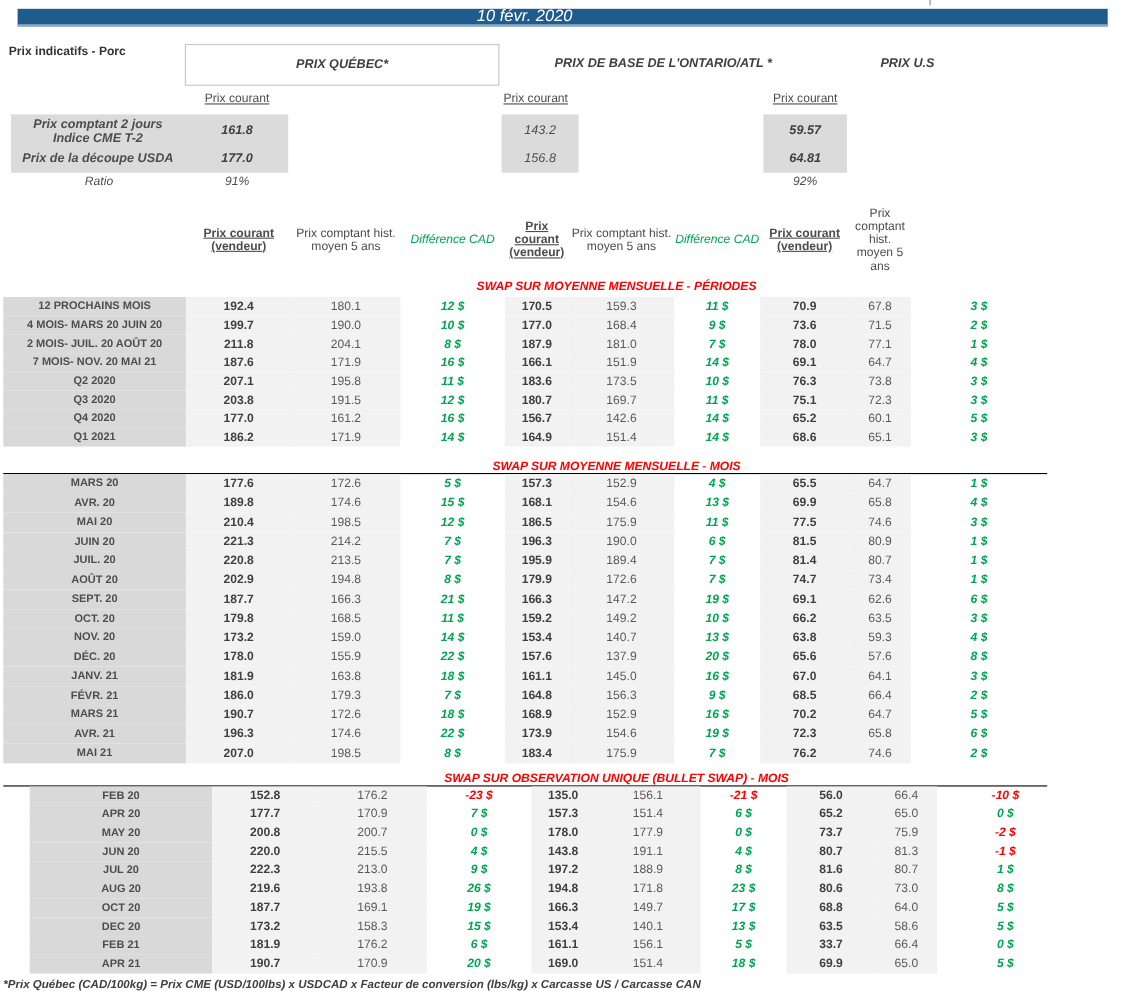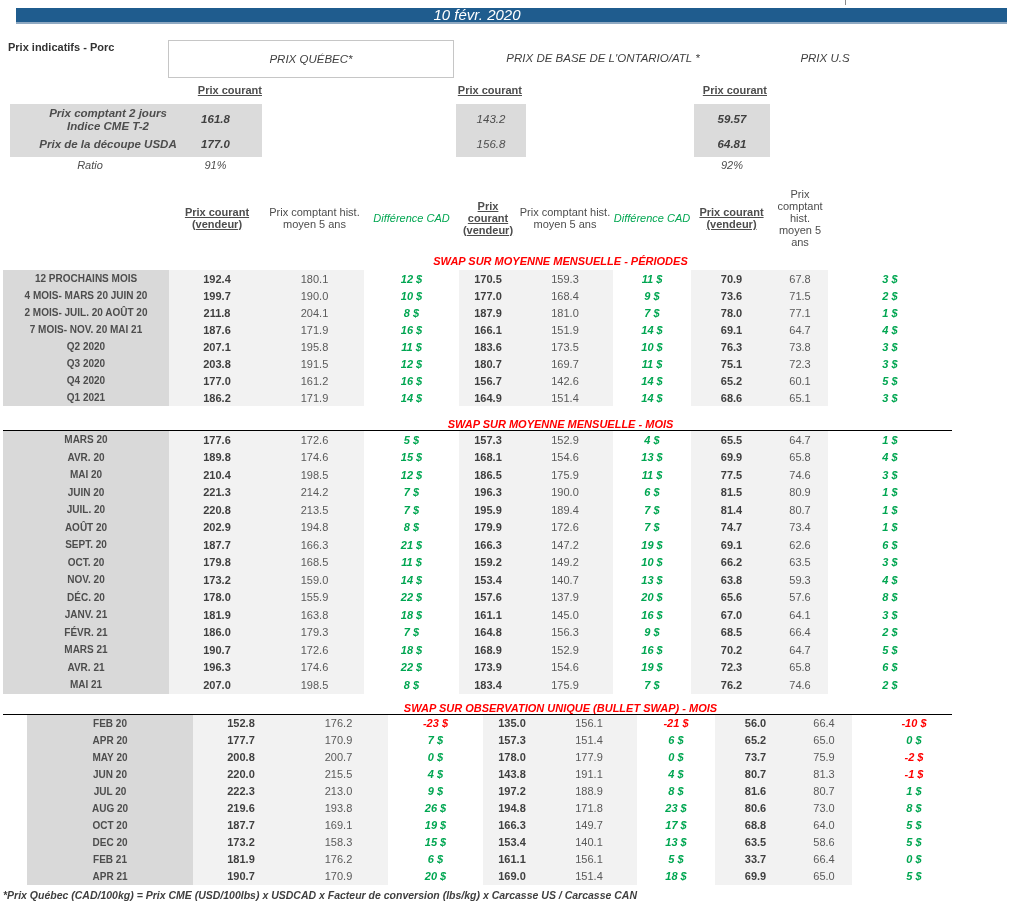--- a/index.html
+++ b/index.html
@@ -9,29 +9,29 @@
   
   .topbar{left:16px;top:8px;width:991px;height:14px;background:var(--c-bar,#1f5c8e);
           border-bottom:2px solid #8fa9c2;}
   .topbar .date{position:absolute;left:461px;top:0;transform:translateX(-50%);
                 color:#fff;font-size:15px;font-weight:normal;font-style:italic;line-height:14px;white-space:nowrap;}
   .stray{left:845px;top:0;width:1px;height:5px;background:#8a8a8a;}
   
   .pagetitle{left:8px;top:41px;font-size:11px;font-weight:bold;color:#333;}
   .qbox{left:168px;top:40px;width:284px;height:36px;border:1px solid #c6c6c6;
         display:flex;align-items:center;justify-content:center;}
-  .rhead{font-size:11.5px;font-weight:normal;font-style:italic;color:#3f3f3f;white-space:nowrap;}
+  .rhead{font-size:11.5px;font-weight:bold;font-style:italic;color:#3f3f3f;white-space:nowrap;}
   .onhead{left:450px;top:40px;width:306px;height:36px;display:flex;align-items:center;justify-content:center;}
   .ushead{left:770px;top:40px;width:110px;height:36px;display:flex;align-items:center;justify-content:center;}
-  .pcur{top:84px;height:12px;font-size:11px;font-weight:bold;text-decoration:underline;
-        text-align:right;color:#4d4d4d;}
+  .pcur{top:84px;height:12px;font-size:11px;font-weight:normal;text-decoration:underline;
+        text-align:center;color:#4d4d4d;}
   
   .spotbox{background:#dbdbdb;}
   .spot-label{font-size:11.5px;font-weight:bold;font-style:italic;text-align:center;
-              color:#4d4d4d;white-space:pre-line;line-height:13px;padding-left:19px;}
+              color:#4d4d4d;white-space:pre-line;line-height:13px;}
   .spot-val{font-size:11.5px;font-style:italic;text-align:center;color:#4d4d4d;}
   .bold{font-weight:bold;color:#3f3f3f;}
   .ratio{font-size:11px;font-style:italic;text-align:center;color:#4d4d4d;}
   
   .table{left:3px;top:183px;width:949px;}
   .grid{display:grid;grid-template-columns:166px 96px 99px 95px 58px 96px 78px 81px 56px 124px;}
   .hrow{height:70px;}
   .hcell{display:flex;align-items:center;justify-content:center;text-align:center;
          font-size:11px;line-height:12px;color:#4d4d4d;}
   .hcur{font-weight:bold;text-decoration:underline;}

